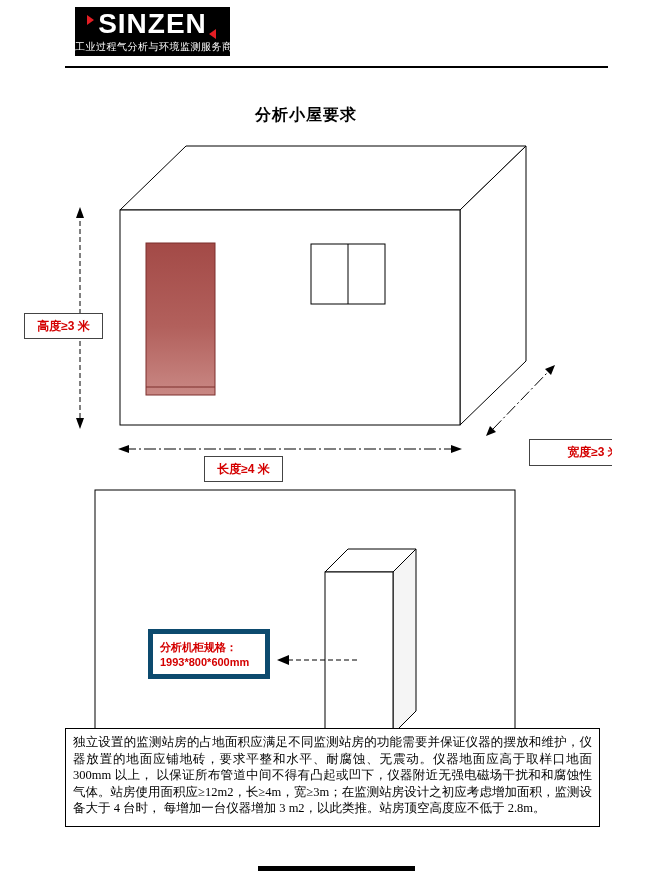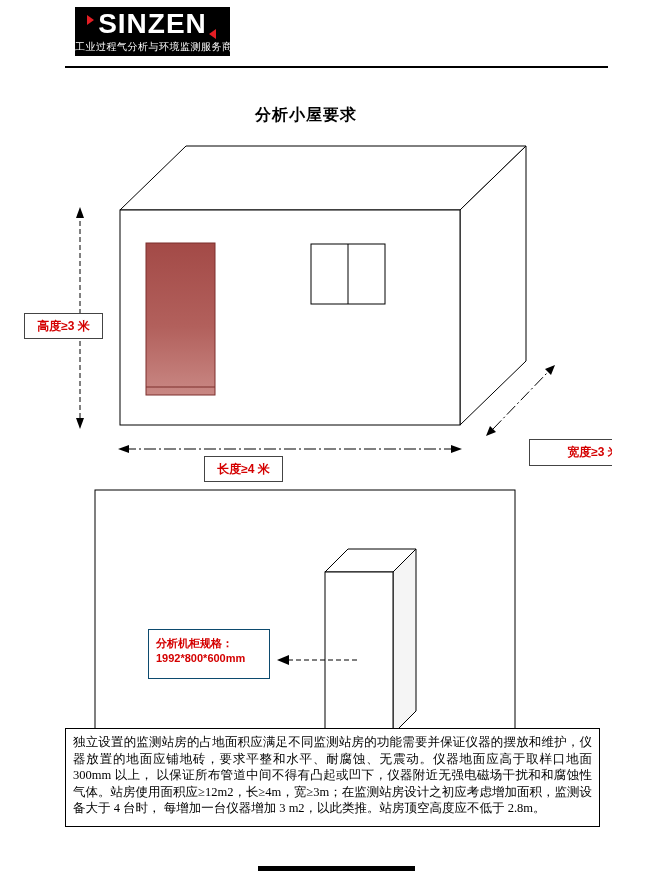--- a/index.html
+++ b/index.html
@@ -115,21 +115,21 @@
   .label-length { left: 188px; top: 456px; width: 77px;  height: 24px; margin-left: 16px; }
   .label-width  { left: 513px; top: 439px; width: 127px; height: 25px; margin-left: 16px; }
   
   .cabinet-label {
     position: absolute;
     z-index: 2;
     left: 148px; top: 629px;
     width: 122px; height: 50px;
     box-sizing: border-box;
     background: #ffffff;
-    border: 1px solid #0c4a6e;
+    border: 5px solid #0c4a6e;
     padding: 6px 7px;
     color: #d40000;
     font-weight: bold;
     font-size: 11px;
     line-height: 1.4;
   }
   
   .requirements {
     position: absolute;
     z-index: 2;
@@ -222,21 +222,21 @@
       <polygon points="277,660 289,655 289,665" fill="#000000"></polygon>
     </g>
   </svg>
 
   <div class="dim-label label-height">高度≥3 米</div>
   <div class="dim-label label-length">长度≥4 米</div>
   <div class="dim-label label-width">宽度≥3 米</div>
 
   <div class="cabinet-label">
     <div>分析机柜规格：</div>
-    <div>1992*800*600mm</div>
+    <div>1993*800*600mm</div>
   </div>
 
   <div class="requirements">
     <p>独立设置的监测站房的占地面积应满足不同监测站房的功能需要并保证仪器的摆放和维护，仪器放置的地面应铺地砖，要求平整和水平、耐腐蚀、无震动。仪器地面应高于取样口地面 300mm 以上， 以保证所布管道中间不得有凸起或凹下，仪器附近无强电磁场干扰和和腐蚀性气体。站房使用面积应≥12m2，长≥4m，宽≥3m；在监测站房设计之初应考虑增加面积，监测设备大于 4 台时， 每增加一台仪器增加 3 m2，以此类推。站房顶空高度应不低于 2.8m。</p>
   </div>
 
   <div class="footer-bar"></div>
 
 </div>
 

